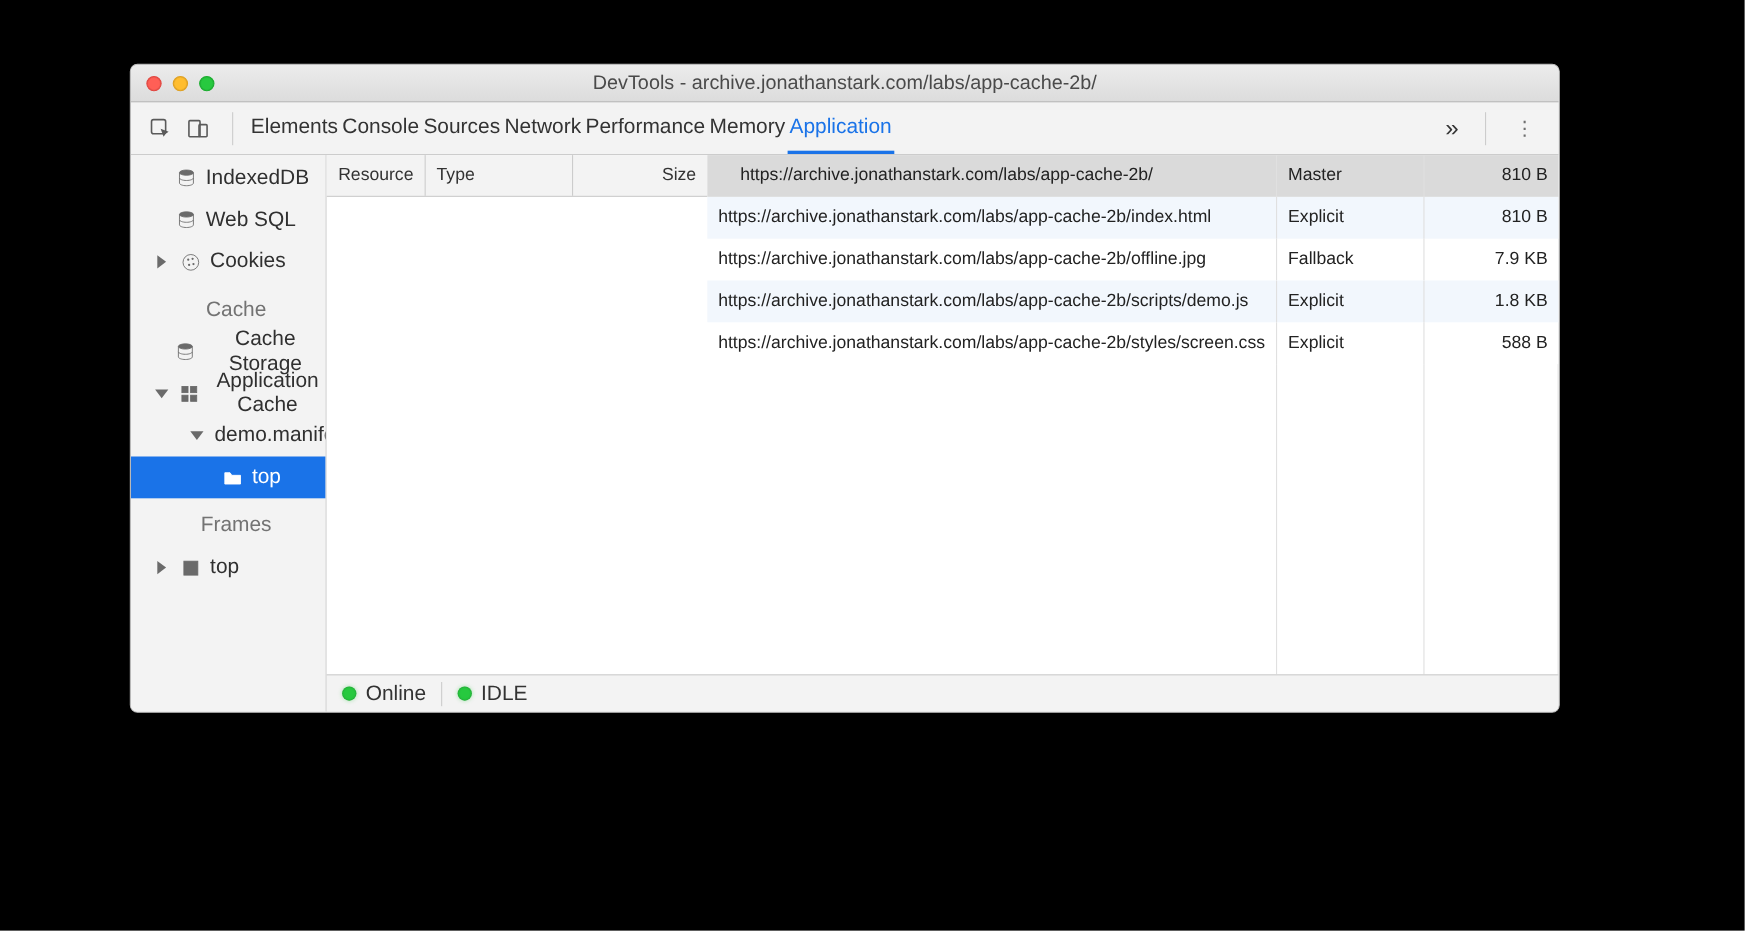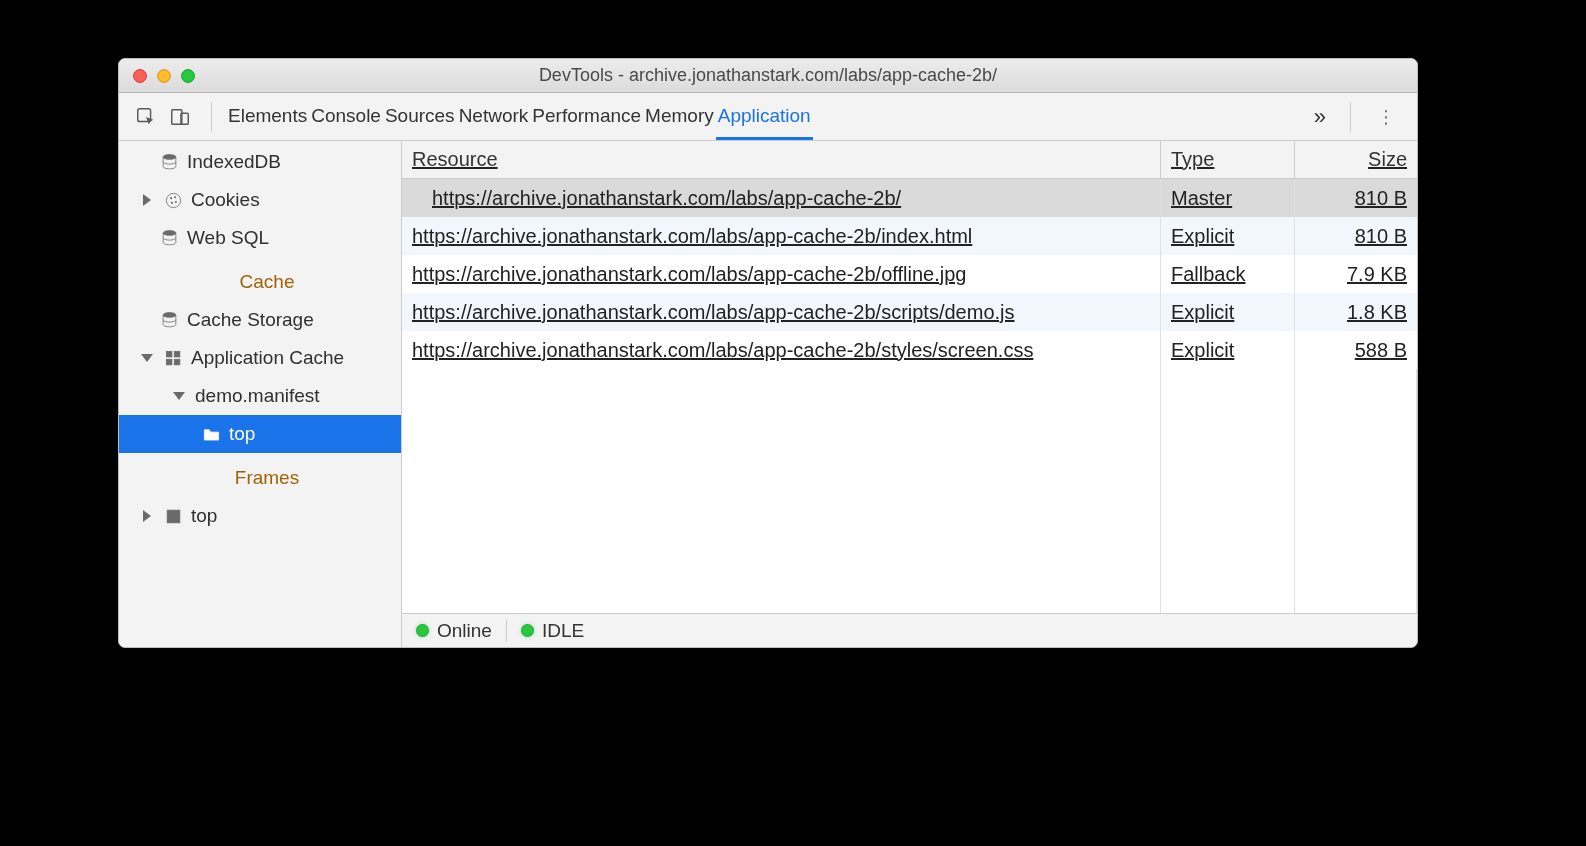--- a/index.html
+++ b/index.html
@@ -53,28 +53,28 @@
     width: 283px; background:#f3f3f3; border-right:1px solid #ccc;
     font-size:19px; color:#303030;
     overflow:hidden;
     padding-top:2px;
   }
   .tree-item { display:flex; align-items:center; height:38px; padding-left:12px; gap:8px; cursor:pointer;}
   .tree-item.lvl1 { padding-left: 40px;}
   .tree-item.lvl3 { padding-left: 82px;}
   .tree-item.selected { background:#1a73e8; color:#fff; }
   .tree-item.selected .icon svg { fill:#fff; stroke:#fff; }
-  .group-label { font-size:19px; color:#a16207; padding: 14px 0 8px 14px;}
+  .group-label { font-size:19px; color:#737373; padding: 14px 0 8px 14px;}
   .disclosure { display:inline-block; width:0; height:0; border-top:6px solid transparent; border-bottom:6px solid transparent; border-left:8px solid #6a6a6a; margin-right:4px;}
   .disclosure.open { transform: rotate(90deg); }
   .icon { width:20px; height:20px; display:flex; align-items:center; justify-content:center;}
   .icon svg { width:19px; height:19px; fill:#6a6a6a; stroke:#6a6a6a; }
   
   .main { flex:1; display:flex; flex-direction:column; }
-  .table { flex:1; display:flex; flex-direction:column; font-size:20px; color:#222; background:#fff;text-decoration:underline;}
+  .table { flex:1; display:flex; flex-direction:row; font-size:16px; color:#222; background:#fff;}
   .thead { display:flex; background:#f3f3f3; border-bottom:1px solid #ccc; height:38px; align-items:center;}
   .th { padding: 0 10px; border-right:1px solid #ccc; height:100%; display:flex; align-items:center; color:#333;}
   .col-res { flex:1; }
   .col-type { width: 134px; }
   .col-size { width: 122px; justify-content:flex-end; border-right:none;}
   .tbody { flex:1; display:flex; flex-direction:column;}
   .row { display:flex; height:38px; align-items:center; border-bottom:0px; }
   .row:nth-child(even){ background:#f2f7fd; }
   .row.selected { background:#dadada;padding-left:20px; }
   .td { padding: 0 10px; border-right:1px solid #e0e0e0; height:100%; display:flex; align-items:center; overflow:hidden; white-space:nowrap;}
@@ -140,42 +140,42 @@
       <div class="tree-item lvl1">
         <span class="icon">
             <svg viewBox="0 0 24 24">
               <ellipse cx="12" cy="5" rx="8" ry="3"></ellipse>
               <path d="M4 5v6c0 1.6 3.6 3 8 3s8-1.4 8-3V5" fill="none"></path>
               <path d="M4 11v6c0 1.6 3.6 3 8 3s8-1.4 8-3v-6" fill="none"></path>
             </svg>
           </span>
         <span>IndexedDB</span>
       </div>
+      <div class="tree-item lvl1">
+        <span class="icon">
+            <svg viewBox="0 0 24 24">
+              <ellipse cx="12" cy="5" rx="8" ry="3"></ellipse>
+              <path d="M4 5v6c0 1.6 3.6 3 8 3s8-1.4 8-3V5" fill="none"></path>
+              <path d="M4 11v6c0 1.6 3.6 3 8 3s8-1.4 8-3v-6" fill="none"></path>
+            </svg>
+          </span>
+        <span>Web SQL</span>
+      </div>
       <div class="tree-item" style="padding-left:24px">
         <span class="disclosure"></span>
         <span class="icon">
             <svg viewBox="0 0 24 24">
               <circle cx="12" cy="12" r="9" fill="none"></circle>
               <circle cx="9" cy="9" r="1.3" fill="#6a6a6a" stroke="none"></circle>
               <circle cx="14" cy="8" r="1.3" fill="#6a6a6a" stroke="none"></circle>
               <circle cx="10" cy="15" r="1.3" fill="#6a6a6a" stroke="none"></circle>
               <circle cx="15" cy="14" r="1.3" fill="#6a6a6a" stroke="none"></circle>
             </svg>
           </span>
         <span>Cookies</span>
-      </div>
-      <div class="tree-item lvl1">
-        <span class="icon">
-            <svg viewBox="0 0 24 24">
-              <ellipse cx="12" cy="5" rx="8" ry="3"></ellipse>
-              <path d="M4 5v6c0 1.6 3.6 3 8 3s8-1.4 8-3V5" fill="none"></path>
-              <path d="M4 11v6c0 1.6 3.6 3 8 3s8-1.4 8-3v-6" fill="none"></path>
-            </svg>
-          </span>
-        <span>Web SQL</span>
       </div>
 
       <div class="group-label">Cache</div>
       <div class="tree-item lvl1">
         <span class="icon">
             <svg viewBox="0 0 24 24">
               <ellipse cx="12" cy="5" rx="8" ry="3"></ellipse>
               <path d="M4 5v6c0 1.6 3.6 3 8 3s8-1.4 8-3V5" fill="none"></path>
               <path d="M4 11v6c0 1.6 3.6 3 8 3s8-1.4 8-3v-6" fill="none"></path>
             </svg>

